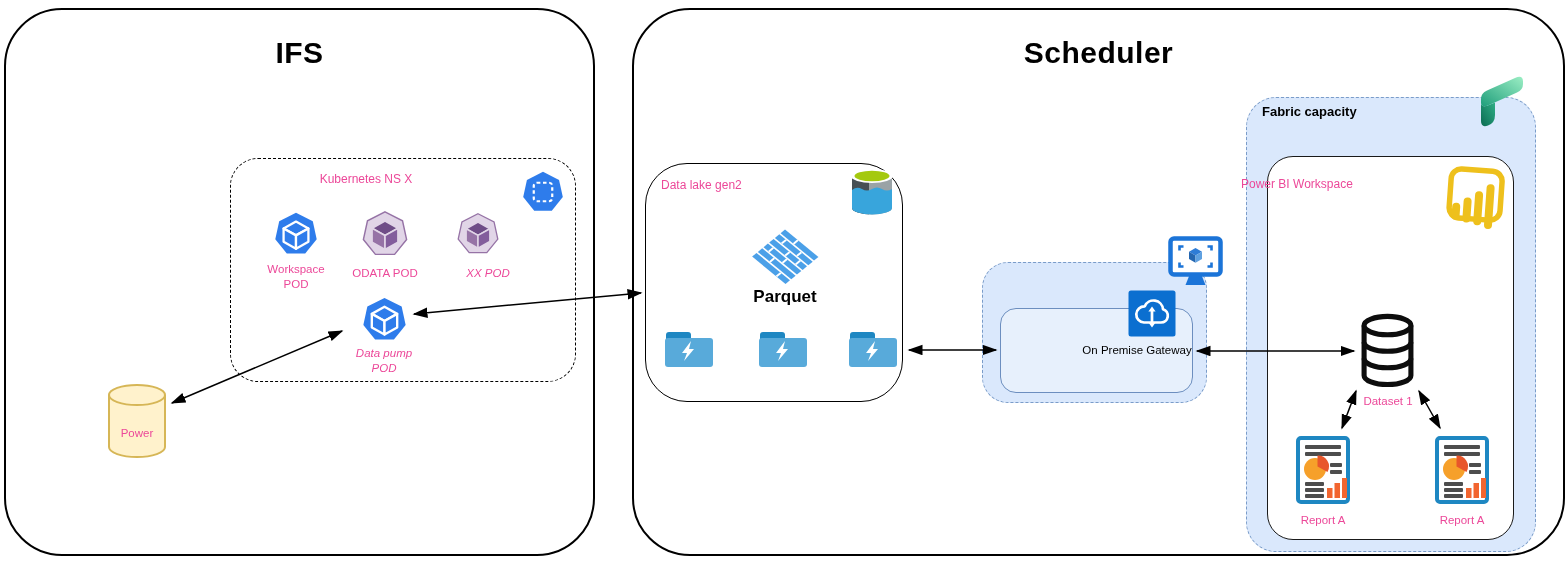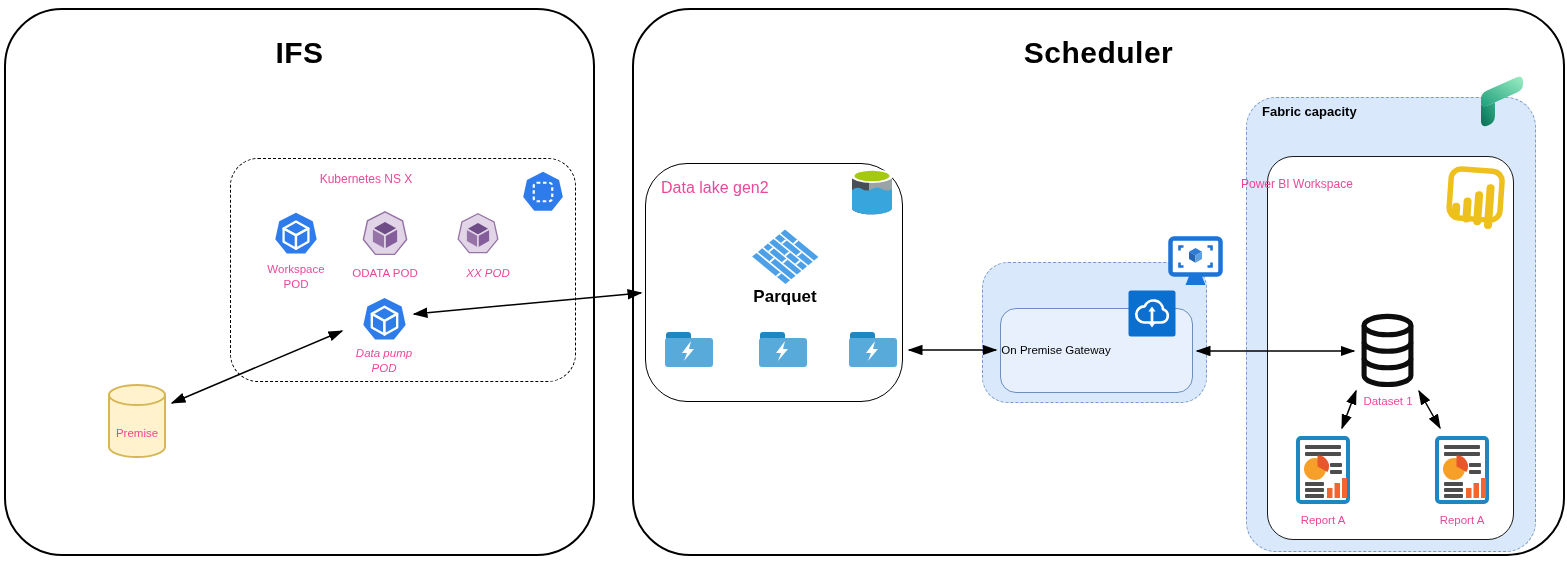--- a/index.html
+++ b/index.html
@@ -21,21 +21,21 @@
     box-sizing:border-box;
   }
   .lbl{position:absolute;font-size:11.5px;line-height:1.3;text-align:center;color:#ec4899;}
   .lbl-left{text-align:left;}
   .blue-capacity{
     position:absolute;background:#dae8fc;border:1.6px dashed #7a9cc9;border-radius:30px;
     box-sizing:border-box;
   }
   .gw-inner{
     position:absolute;background:#e7f0fc;border:1.4px solid #6c8ebf;border-radius:16px;
-    box-sizing:border-box;display:flex;align-items:center;justify-content:flex-start;
+    box-sizing:border-box;display:flex;align-items:center;justify-content:flex-end;
   }
   .gw-inner .lbl2{font-size:11.5px;line-height:1.35;text-align:center;width:110px;}
   .white-box{
     position:absolute;background:#fff;border:1.6px solid #1a1a1a;border-radius:26px;
     box-sizing:border-box;
   }
   .dl-box{
     position:absolute;background:#fff;border:1.6px solid #000;border-radius:42px;
     box-sizing:border-box;
   }
@@ -112,28 +112,28 @@
     </svg>
   </div>
   <div class="lbl" style="left:343px;top:346px;width:82px;font-style:italic;">Data pump POD</div>
 
   <div class="abs" style="left:107px;top:383px;">
     <svg width="60" height="76" viewBox="0 0 60 76">
       <path d="M2 12 L2 64 A28 10 0 0 0 58 64 L58 12" fill="#fff2cc" stroke="#d6b656" stroke-width="2"></path>
       <ellipse cx="30" cy="12" rx="28" ry="10" fill="#fff2cc" stroke="#d6b656" stroke-width="2"></ellipse>
     </svg>
   </div>
-  <div class="lbl" style="left:107px;top:426px;width:60px;">Premise</div>
+  <div class="lbl" style="left:107px;top:426px;width:60px;">Power</div>
 
   <div class="zone" style="left:632px;top:8px;width:933px;height:548px;">
     <div class="zone-title">Scheduler</div>
   </div>
 
   <div class="dl-box" style="left:645px;top:163px;width:258px;height:239px;"></div>
-  <div class="lbl lbl-left" style="left:661px;top:178px;width:120px;font-size:16px;">Data lake gen2</div>
+  <div class="lbl lbl-left" style="left:661px;top:178px;width:120px;font-size:12px;">Data lake gen2</div>
 
   <div class="abs" style="left:848px;top:167px;">
     <svg width="48" height="50" viewBox="0 0 48 50">
       <defs>
         <clipPath id="adlsClip">
             <path d="M4 9 L4 41 A20 6.5 0 0 0 44 41 L44 9 Z"></path>
           </clipPath>
       </defs>
       <g clip-path="url(#adlsClip)">
         <rect x="4" y="9" width="40" height="41" fill="#9aa3a6"></rect>

